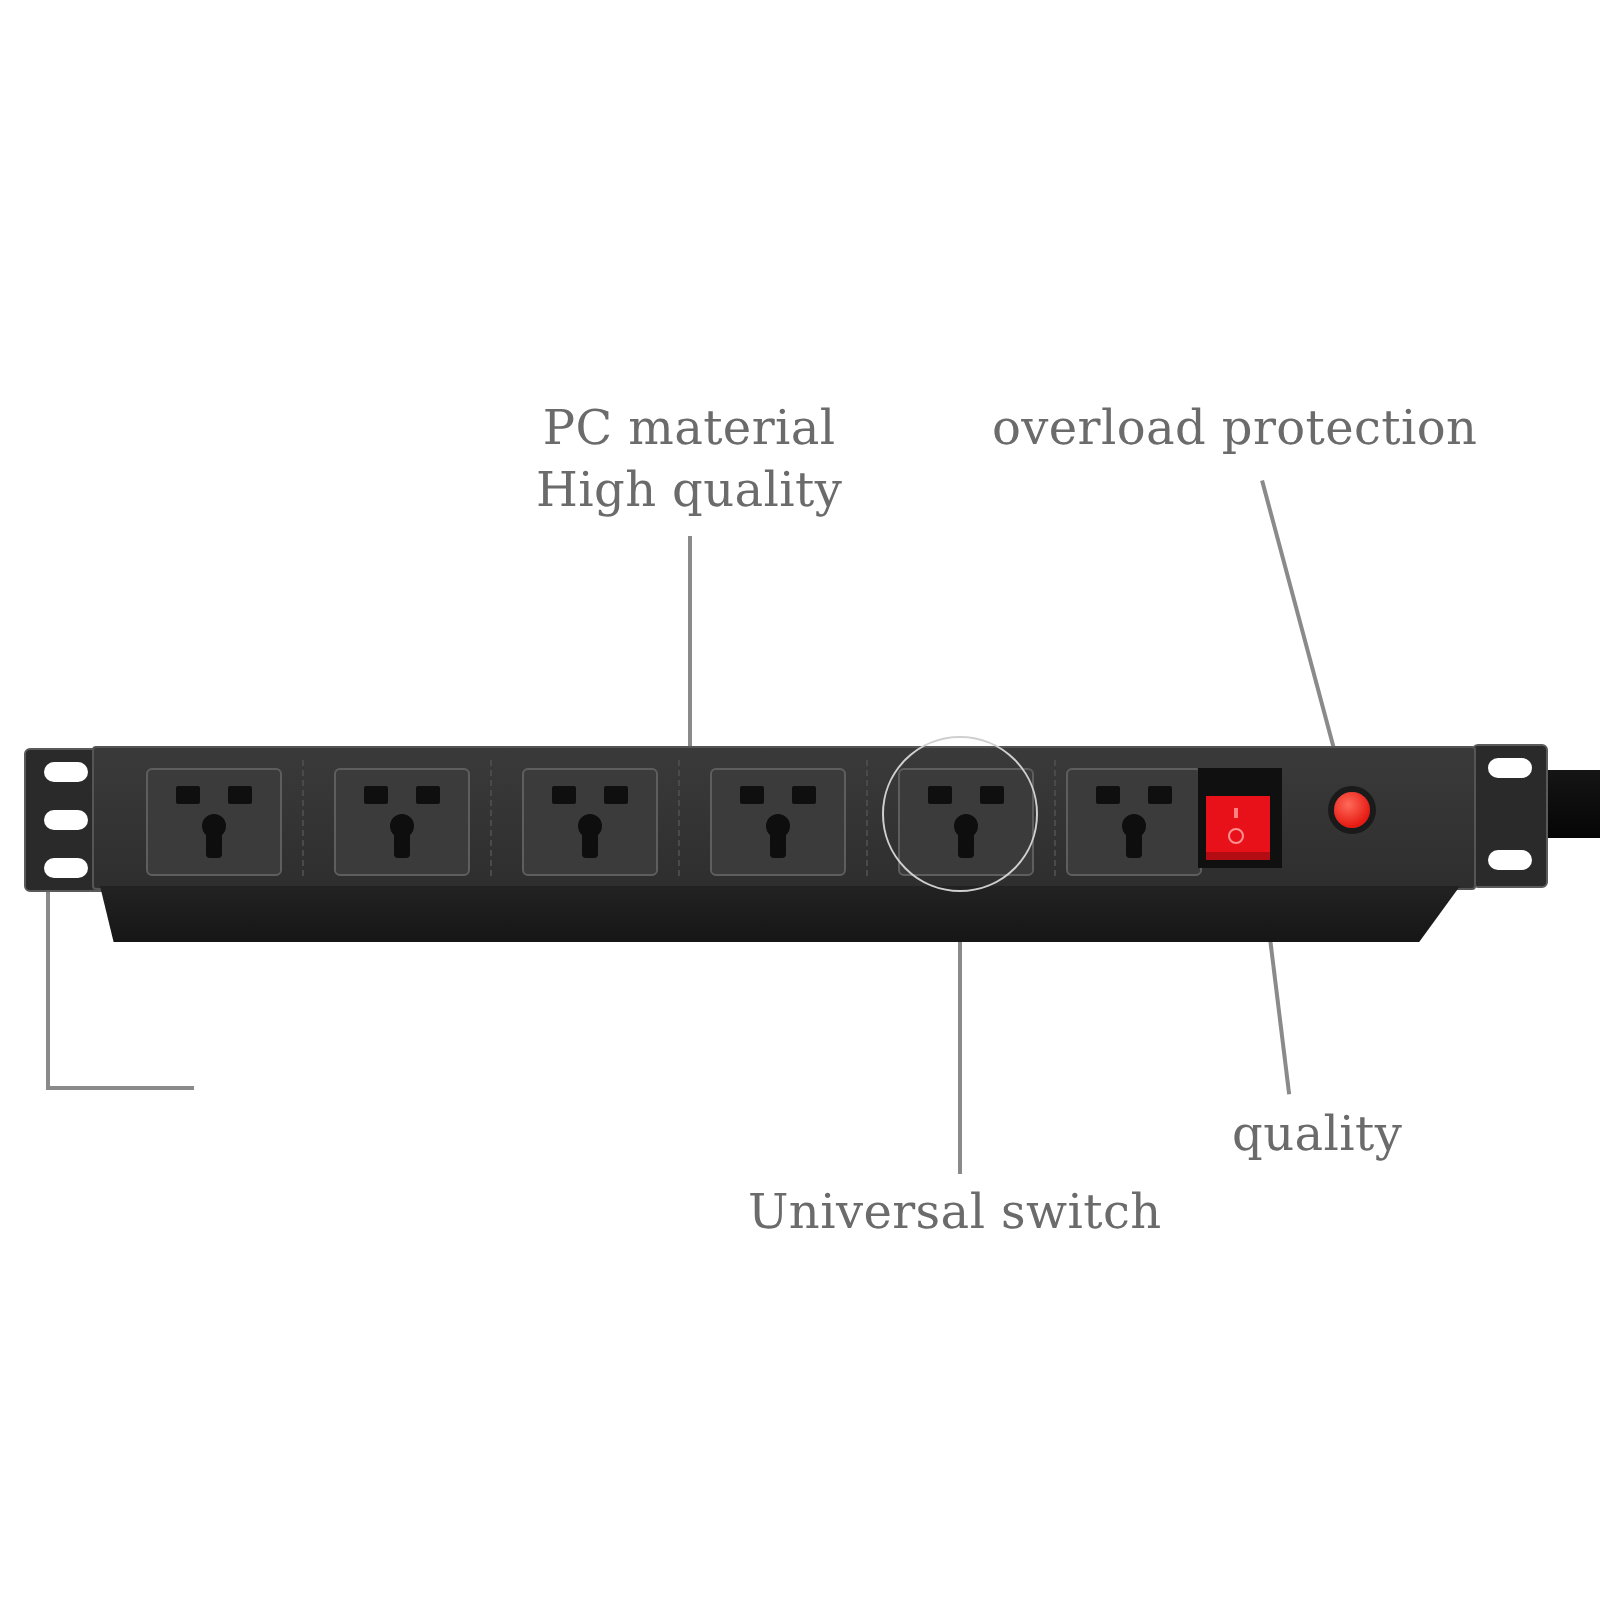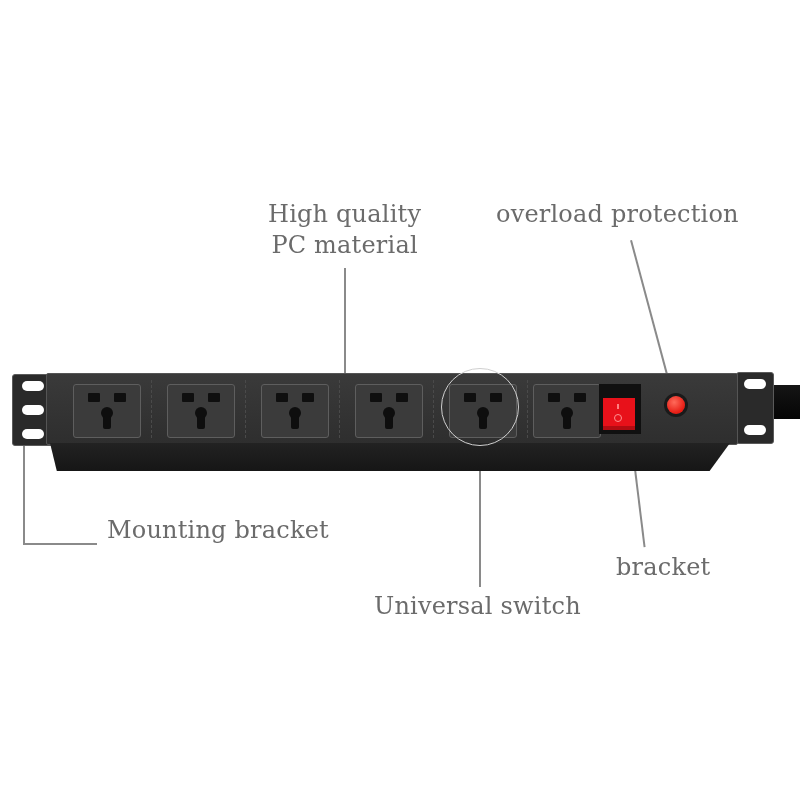--- a/index.html
+++ b/index.html
@@ -73,29 +73,28 @@
       border: 1.5px solid #cfcfcf; border-radius: 50%;
     }
     .dot {
       position: absolute; width: 7px; height: 7px; border-radius: 50%; background: #9a9a9a;
     }
   </style>
 </head>
 <body>
 
 <div class="label center" style="left:268px; top:199px;">
+  <div>PC material</div>
   <div>High quality</div>
-  <div>PC material</div>
 </div>
 <div class="label" style="left:496px; top:199px;">overload protection</div>
 
 <div class="label" style="left:107px; top:515px;">
-  <div>Mounting bracket</div>
 </div>
-<div class="label" style="left:616px; top:552px;">bracket</div>
+<div class="label" style="left:616px; top:552px;">quality</div>
 <div class="label" style="left:374px; top:591px;">Universal switch</div>
 
 <div class="leader" style="left:344px; top:268px; width:1.5px; height:114px;"></div>
 <div class="dot" style="left:341px; top:380px;"></div>
 <div class="leader-rot" style="left:632px; top:240px; width:158px; transform: rotate(75deg);"></div>
 <div class="leader" style="left:23px; top:436px; width:1.5px; height:108px;"></div>
 <div class="leader" style="left:23px; top:543px; width:74px; height:1.5px;"></div>
 <div class="leader" style="left:479px; top:443px; width:1.5px; height:144px;"></div>
 <div class="leader-rot" style="left:629px; top:412px; width:136px; transform: rotate(83deg);"></div>
 

